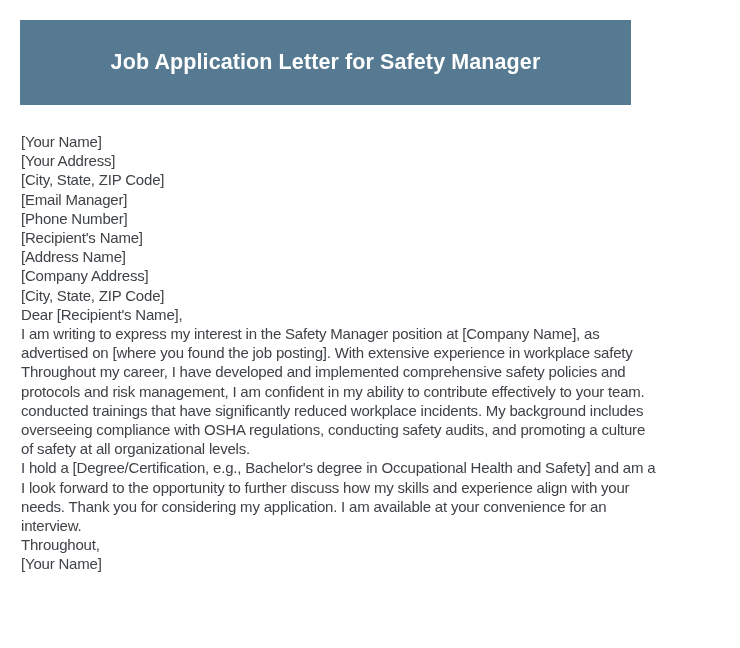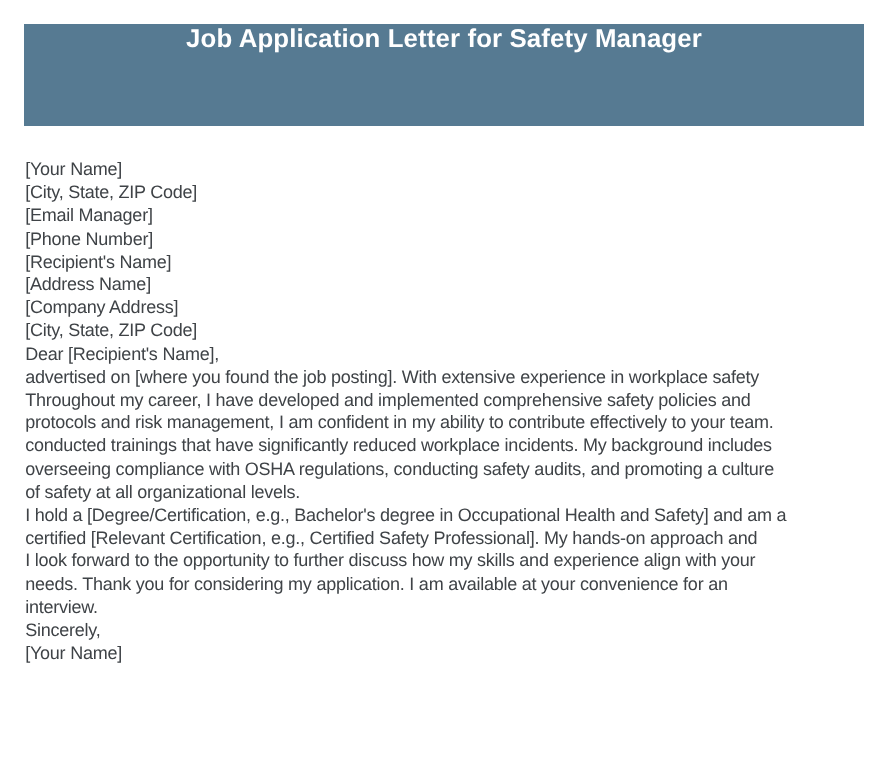--- a/index.html
+++ b/index.html
@@ -12,25 +12,25 @@
     width: 740px;
     height: 648px;
     background: var(--page-background, #ffffff);
     overflow: hidden;
     font-family: "Liberation Sans", "DejaVu Sans", sans-serif;
   }
   .banner {
     position: absolute;
     left: 20px;
     top: 20px;
-    width: 700px;
+    width: 611px;
     height: 85px;
     background: var(--banner-color, #567a92);
     display: flex;
-    align-items: flex-start;
+    align-items: center;
     justify-content: center;
   }
   .banner h1 {
     margin: 0;
     color: var(--title-color, #ffffff);
     font-size: 21.5px;
     font-weight: 700;
     letter-spacing: 0.1px;
     white-space: nowrap;
   }
@@ -50,35 +50,36 @@
 </style>
 </head>
 <body>
 
 <div class="page">
   <div class="banner">
     <h1>Job Application Letter for Safety Manager</h1>
   </div>
   <div class="letter">
       <div class="line">[Your Name]</div>
+      <div class="line">[Your Address]</div>
       <div class="line">[City, State, ZIP Code]</div>
       <div class="line">[Email Manager]</div>
       <div class="line">[Phone Number]</div>
       <div class="line">[Recipient's Name]</div>
       <div class="line">[Address Name]</div>
       <div class="line">[Company Address]</div>
       <div class="line">[City, State, ZIP Code]</div>
       <div class="line">Dear [Recipient's Name],</div>
+      <div class="line">I am writing to express my interest in the Safety Manager position at [Company Name], as</div>
       <div class="line">advertised on [where you found the job posting]. With extensive experience in workplace safety</div>
       <div class="line">Throughout my career, I have developed and implemented comprehensive safety policies and</div>
       <div class="line">protocols and risk management, I am confident in my ability to contribute effectively to your team.</div>
       <div class="line">conducted trainings that have significantly reduced workplace incidents. My background includes</div>
       <div class="line">overseeing compliance with OSHA regulations, conducting safety audits, and promoting a culture</div>
       <div class="line">of safety at all organizational levels.</div>
       <div class="line">I hold a [Degree/Certification, e.g., Bachelor's degree in Occupational Health and Safety] and am a</div>
-      <div class="line">certified [Relevant Certification, e.g., Certified Safety Professional]. My hands-on approach and</div>
       <div class="line">I look forward to the opportunity to further discuss how my skills and experience align with your</div>
       <div class="line">needs. Thank you for considering my application. I am available at your convenience for an</div>
       <div class="line">interview.</div>
-      <div class="line">Sincerely,</div>
+      <div class="line">Throughout,</div>
       <div class="line">[Your Name]</div>
     </div>
 </div>
 
 </body></html>

